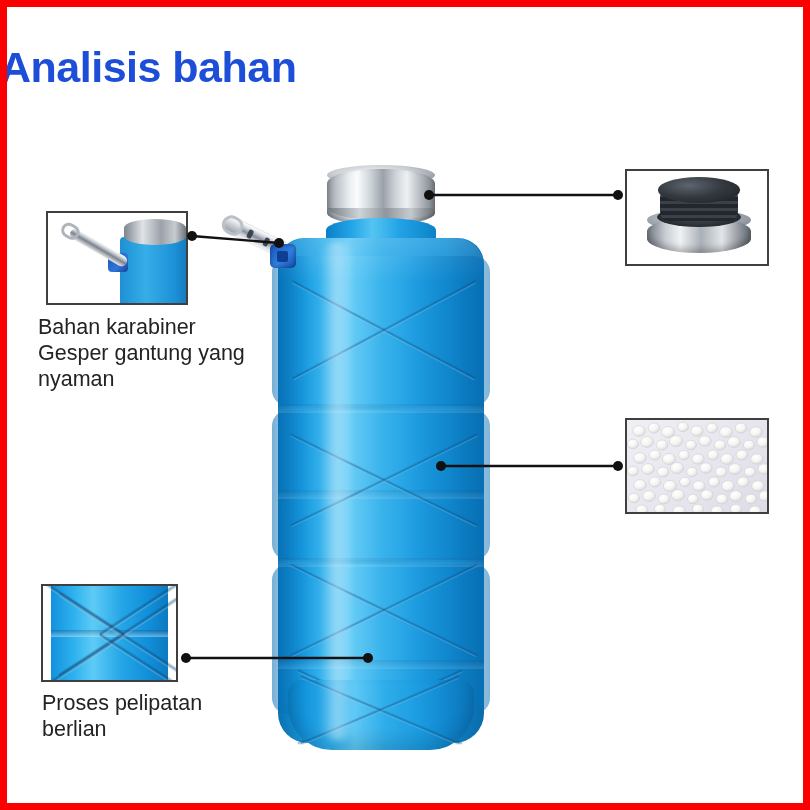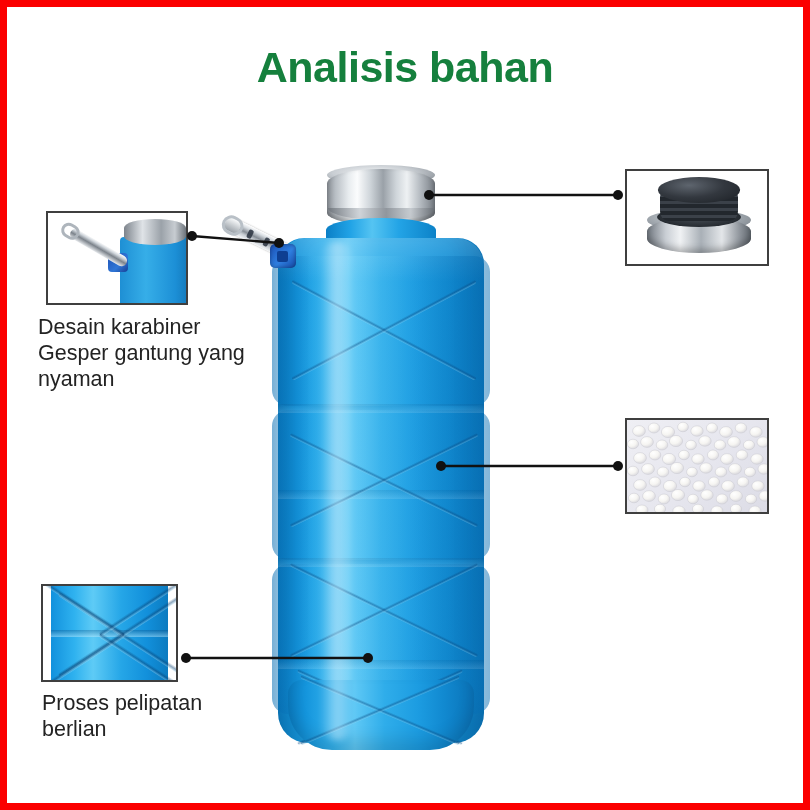--- a/index.html
+++ b/index.html
@@ -30,24 +30,23 @@
   .frame-bottom { left: 0;  bottom: 0;  width: 810px; height: 7px; }
   .frame-left   { left: 0;  top: 0;     width: 7px;   height: 810px; }
   .frame-right  { right: 0; top: 0;     width: 7px;   height: 810px; }
 
   
   #title {
     position: absolute;
     left: 0;
     top: 44px;
     width: 810px;
-    text-align: center;
     font-size: 43px;
     font-weight: bold;
-    color: #15803d;
+    color: #1d4ed8;
     letter-spacing: -0.5px;
     line-height: 1.1;
   }
 
   
   .inset {
     position: absolute;
     box-sizing: border-box;
     border: 2px solid #3f3f3f;
     background: #ffffff;
@@ -477,21 +476,21 @@
     <div class="inset-inner">
       <div class="ca-bottle"></div>
       <div class="ca-cap"></div>
       <div class="ca-tab"></div>
       <div class="ca-clip">
         <div class="rod"></div>
         <div class="ring"></div>
       </div>
     </div>
   </div>
-  <div class="caption left" style="left:38px; top:314px; width:262px;">Desain karabiner
+  <div class="caption left" style="left:38px; top:314px; width:262px;">Bahan karabiner
 Gesper gantung yang
 nyaman</div>
 
   <div class="inset" style="left:625px; top:169px; width:144px; height:97px;">
     <div class="inset-inner">
       <div class="cap2-base-top"></div>
       <div class="cap2-base"></div>
       <div class="cap2-collar"></div>
       <div class="cap2-knurl"></div>
       <div class="cap2-top"></div>

